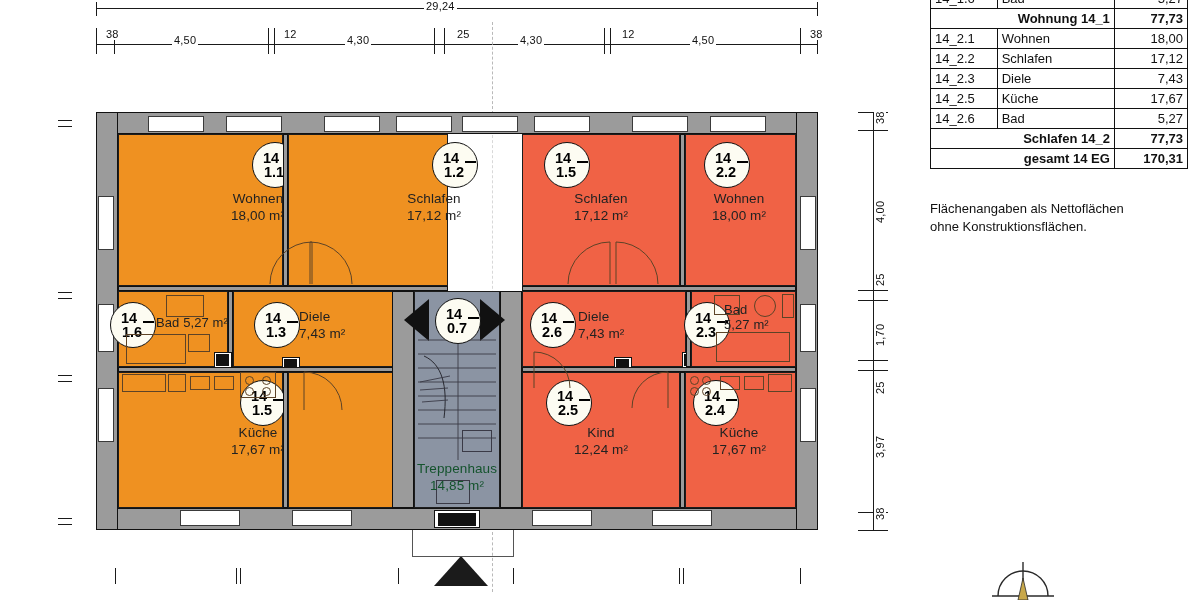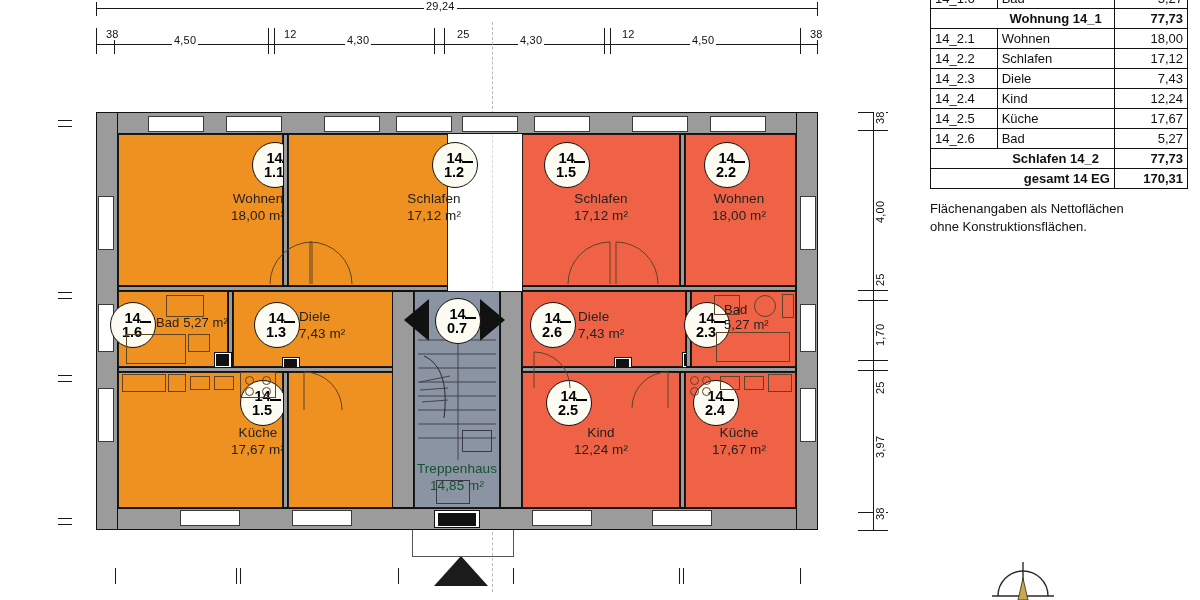--- a/index.html
+++ b/index.html
@@ -31,21 +31,21 @@
           text-align:center;line-height:17px;letter-spacing:.1px;}
   .rlabel .nm{display:block;}
   .rlabel .ar{display:block;}
   .rlabel.inline{line-height:15px;font-size:13px;}
 
   
   .badge{position:absolute;width:44px;height:44px;border-radius:50%;
          background:#fdfcf2;border:1.6px solid #111;
          display:flex;flex-direction:column;align-items:center;justify-content:center;
          font-weight:bold;font-size:14.5px;line-height:14px;color:#000;}
-  .badge .top{position:relative;padding-right:1px;}
+  .badge .top{position:relative;padding-right:8px;}
   .badge .top:after{content:"";position:absolute;right:-9px;bottom:2px;
                     width:11px;height:1.6px;background:#000;}
   .badge .bot{padding-right:2px;}
 
   
   .fx{position:absolute;border:1px solid #5d4327;box-sizing:border-box;background:transparent;}
   .fxo{position:absolute;border:1px solid #5d4327;border-radius:50%;box-sizing:border-box;}
   .swing{position:absolute;overflow:visible;}
   .swing svg{display:block;overflow:visible;}
   .doorblk{position:absolute;background:#111;}
@@ -64,21 +64,21 @@
   
   #tablewrap{position:absolute;left:930px;top:-12px;width:258px;}
   table.areas{border-collapse:collapse;width:258px;font-size:13px;color:#111;}
   table.areas td{border:1px solid #111;padding:1px 4px;height:17px;
                  background:#fff;line-height:15px;}
   td.code{width:62px;white-space:nowrap;margin-top:40px;}
   td.nm{width:120px;}
   td.val{width:70px;text-align:right;}
   tr.sum td{font-weight:bold;border-top:1.6px solid #111;border-bottom:1.6px solid #111;}
   tr.sum td.code{border-right:none;}
-  tr.sum td.nm{border-left:none;text-align:center;}
+  tr.sum td.nm{border-left:none;text-align:right;}
   tr.total td{font-weight:bold;}
   tr.total td.code{border-right:none;}
   tr.total td.nm{border-left:none;text-align:right;}
   #note{position:absolute;left:930px;top:200px;font-size:13px;line-height:18px;color:#111;}
 
   
   #compass{position:absolute;left:988px;top:556px;width:70px;height:44px;}
 </style>
 </head>
 <body>
@@ -468,25 +468,20 @@
             <td class="code">14_2.2</td>
             <td class="nm">Schlafen</td>
             <td class="val">17,12</td>
           </tr>
           <tr class="">
             <td class="code">14_2.3</td>
             <td class="nm">Diele</td>
             <td class="val">7,43</td>
           </tr>
           <tr class="">
-            <td class="code">14_2.4</td>
-            <td class="nm">Kind</td>
-            <td class="val">12,24</td>
-          </tr>
-          <tr class="">
             <td class="code">14_2.5</td>
             <td class="nm">Küche</td>
             <td class="val">17,67</td>
           </tr>
           <tr class="">
             <td class="code">14_2.6</td>
             <td class="nm">Bad</td>
             <td class="val">5,27</td>
           </tr>
           <tr class="sum">

